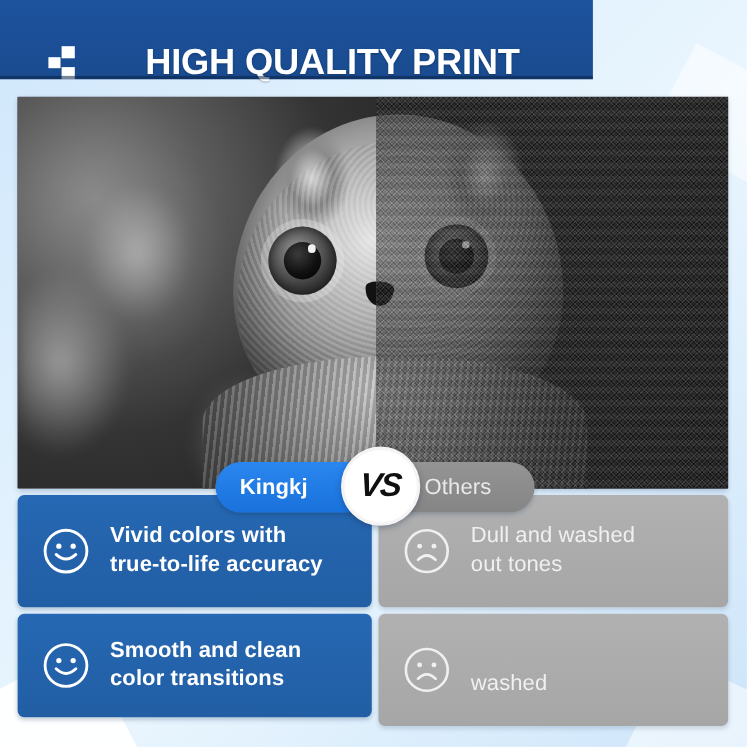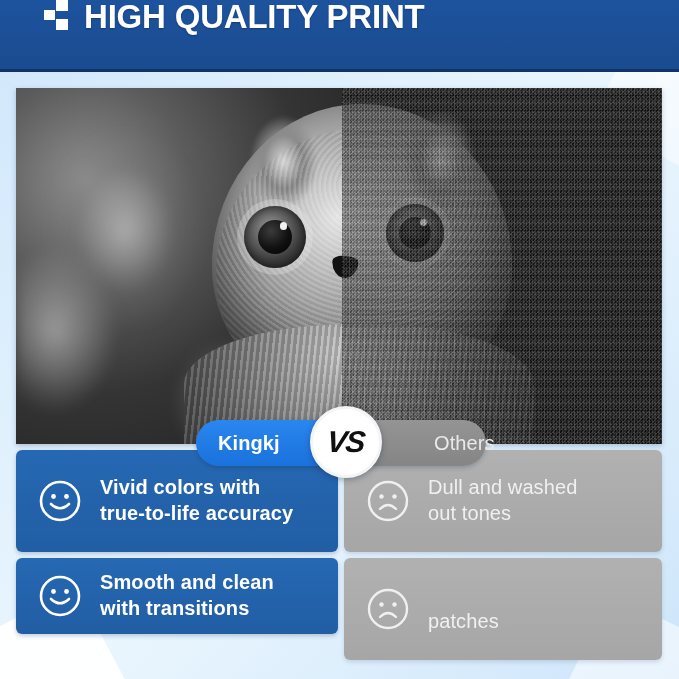--- a/index.html
+++ b/index.html
@@ -48,29 +48,30 @@
     height: 90px;
     background: #ffffff;
     transform: rotate(28deg);
     opacity: 0.5;
   }
 
   
   #header-bar {
     position: absolute;
     top: 0; left: 0;
-    width: 679px;
+    width: 539px;
     height: 72px;
     background: #1c5099;
     background: linear-gradient(180deg, #1d539e 0%, #1a4b8f 100%);
     display: flex;
-    align-items: flex-start;
+    align-items: flex-end;
     box-sizing: border-box;
     padding-left: 44px;
     z-index: 4;
+    gap: 48px;
   }
   #header-bar::after {
     content: "";
     position: absolute;
     left: 0; bottom: 0;
     width: 100%;
     height: 3px;
     background: rgba(10,35,70,0.55);
   }
 
@@ -313,21 +314,20 @@
     color: #ffffff;
     font-size: 20px;
     font-weight: bold;
     letter-spacing: 0.1px;
   }
   #pill-theirs .pill-label {
     color: #e9e9e9;
     font-size: 20px;
     font-weight: normal;
     letter-spacing: 0.1px;
-    margin-left: 48px;
   }
 
   #vs-badge {
     position: absolute;
     left: 310px;
     top: -14px;
     width: 66px;
     height: 66px;
     border-radius: 50%;
     background: #ffffff;
@@ -365,21 +365,21 @@
     box-shadow: 0 2px 4px rgba(30,60,100,0.26);
   }
   .card.bad {
     background: #adadad;
     background: linear-gradient(180deg, #b1b1b1 0%, #a6a6a6 100%);
     box-shadow: 0 2px 4px rgba(60,80,105,0.18);
   }
 
   #card-good-1 { left: 16px;  top: 450px; width: 322px; height: 102px; }
   #card-bad-1  { left: 344px; top: 450px; width: 318px; height: 102px; }
-  #card-good-2 { left: 16px;  top: 558px; width: 322px; height: 76px; }
+  #card-good-2 { left: 16px;  top: 558px; width: 322px; height: 94px; }
   #card-bad-2  { left: 344px; top: 558px; width: 318px; height: 102px; }
 
   .face-icon {
     width: 44px;
     height: 44px;
     flex: 0 0 auto;
     margin-right: 18px;
   }
   .card-text {
     font-size: 20px;
@@ -500,32 +500,32 @@
     <span class="face-icon">
       <svg viewBox="0 0 44 44" width="44" height="44">
         <circle cx="22" cy="22" r="19" fill="none" stroke="#ffffff" stroke-width="2.6"></circle>
         <circle cx="15.5" cy="17.5" r="2.4" fill="#ffffff"></circle>
         <circle cx="28.5" cy="17.5" r="2.4" fill="#ffffff"></circle>
         <path d="M13 25 Q22 33.5 31 25" fill="none" stroke="#ffffff" stroke-width="2.6" stroke-linecap="round"></path>
       </svg>
     </span>
     <span class="card-text">
       <span>Smooth and clean</span><br>
-      <span>with transitions</span>
+      <span>color transitions</span>
     </span>
   </div>
 
   <div class="card bad" id="card-bad-2">
     <span class="face-icon">
       <svg viewBox="0 0 44 44" width="44" height="44">
         <circle cx="22" cy="22" r="19" fill="none" stroke="#f0f0f0" stroke-width="2.4"></circle>
         <circle cx="15.5" cy="17.5" r="2.2" fill="#f0f0f0"></circle>
         <circle cx="28.5" cy="17.5" r="2.2" fill="#f0f0f0"></circle>
         <path d="M14 30 Q22 22 30 30" fill="none" stroke="#f0f0f0" stroke-width="2.4" stroke-linecap="round"></path>
       </svg>
     </span>
     <span class="card-text">
       <br>
-      <span>patches</span>
+      <span>washed</span>
     </span>
   </div>
 
 </div>
 
 </body></html>

